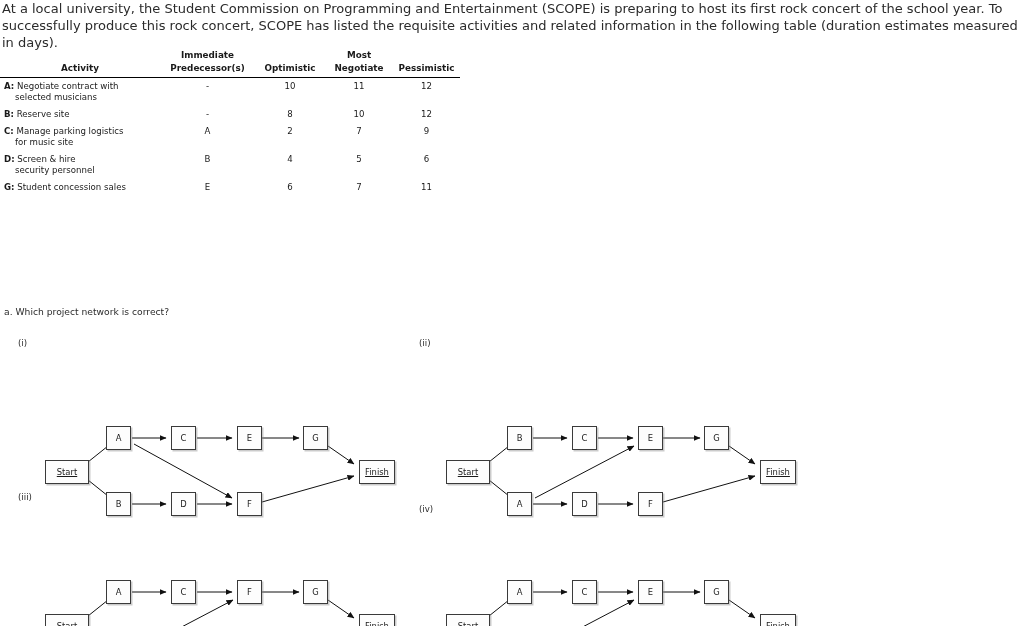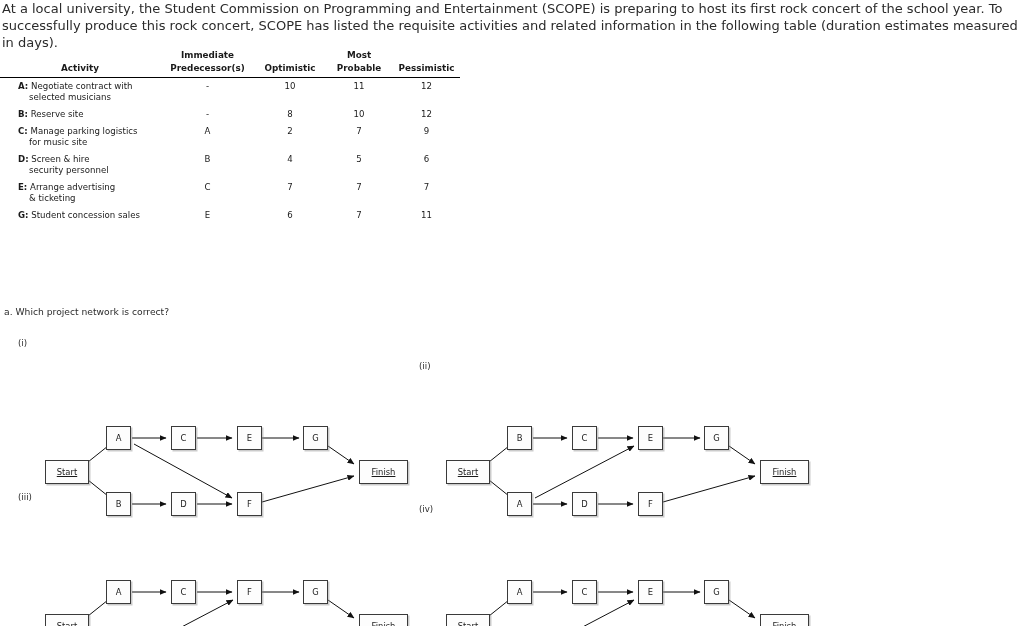--- a/index.html
+++ b/index.html
@@ -54,21 +54,21 @@
     border-bottom: 1.6px solid #000;
   }
   table.act tbody td {
     padding: 3px 0 3px 0;
     text-align: center;
     vertical-align: top;
     line-height: 11px;
   }
   table.act tbody td.act-cell {
     text-align: left;
-    padding-left: 18px;
+    padding-left: 4px;
     white-space: nowrap;
   }
   table.act tbody td.act-cell .code { font-weight: bold; }
   table.act tbody td.act-cell .cont { display: inline-block; padding-left: 11px; }
   .col-act { width: 160px; }
   .col-pred { width: 95px; }
   .col-opt { width: 70px; }
   .col-prob { width: 68px; }
   .col-pess { width: 67px; }
 
@@ -104,21 +104,21 @@
     font-size: 8.4px;
     color: #1a1a1a;
     display: flex;
     align-items: center;
     justify-content: center;
     line-height: 1;
   }
   .node.letter { width: 25px; height: 24px; }
   .node.term  { height: 24px; text-decoration: underline; }
   .node.start { width: 44px; }
-  .node.finish{ width: 49px; }
+  .node.finish{ width: 36px; }
 
   .edges {
     position: absolute;
     left: 0; top: 0;
     width: 420px; height: 105px;
     overflow: visible;
   }
   .edges line { stroke: #111; stroke-width: 1; }
 </style>
 </head>
@@ -140,21 +140,21 @@
         <th></th>
         <th>Immediate</th>
         <th></th>
         <th>Most</th>
         <th></th>
       </tr>
       <tr class="hdr-bot">
         <th>Activity</th>
         <th>Predecessor(s)</th>
         <th>Optimistic</th>
-        <th>Probable</th>
+        <th>Negotiate</th>
         <th>Pessimistic</th>
       </tr>
     </thead>
     <tbody>
       <tr>
         <td class="act-cell">
           <span class="code">A:</span>
           <span>Negotiate contract with</span>
           <br><span class="cont">selected musicians</span>
         </td>
@@ -187,31 +187,20 @@
       <tr>
         <td class="act-cell">
           <span class="code">D:</span>
           <span>Screen &amp; hire</span>
           <br><span class="cont">security personnel</span>
         </td>
         <td>B</td>
         <td>4</td>
         <td>5</td>
         <td>6</td>
-      </tr>
-      <tr>
-        <td class="act-cell">
-          <span class="code">E:</span>
-          <span>Arrange advertising</span>
-          <br><span class="cont">&amp; ticketing</span>
-        </td>
-        <td>C</td>
-        <td>7</td>
-        <td>7</td>
-        <td>7</td>
       </tr>
       <tr>
         <td class="act-cell">
           <span class="code">G:</span>
           <span>Student concession sales</span>
         </td>
         <td>E</td>
         <td>6</td>
         <td>7</td>
         <td>11</td>
@@ -248,21 +237,21 @@
     <div class="node letter" style="left:223px; top:42px;">E</div>
     <div class="node letter" style="left:289px; top:42px;">G</div>
     <div class="node letter" style="left:92px; top:108px;">B</div>
     <div class="node letter" style="left:157px; top:108px;">D</div>
     <div class="node letter" style="left:223px; top:108px;">F</div>
     <div class="node term finish" style="left:345px; top:76px;">Finish</div>
   </div>
 </div>
 
 <div class="panel" style="left:415px; top:338px; width:420px; height:140px;">
-  <div class="roman" style="left:4px; top:0px;margin-top:23px;">(ii)</div>
+  <div class="roman" style="left:4px; top:0px;">(ii)</div>
   <div class="diagram" style="top:46px;">
     <svg class="edges" viewBox="0 0 420 105">
       <defs>
         <marker id="ah2" markerWidth="7" markerHeight="6" refX="6.5" refY="3" orient="auto" markerUnits="userSpaceOnUse">
           <path d="M0,0 L7,3 L0,6 z" fill="#111"></path>
         </marker>
       </defs>
       <line x1="74" y1="78" x2="99" y2="58" marker-end="url(#ah2)"></line>
       <line x1="74" y1="96" x2="99" y2="116" marker-end="url(#ah2)"></line>
       <line x1="118" y1="54" x2="152" y2="54" marker-end="url(#ah2)"></line>

